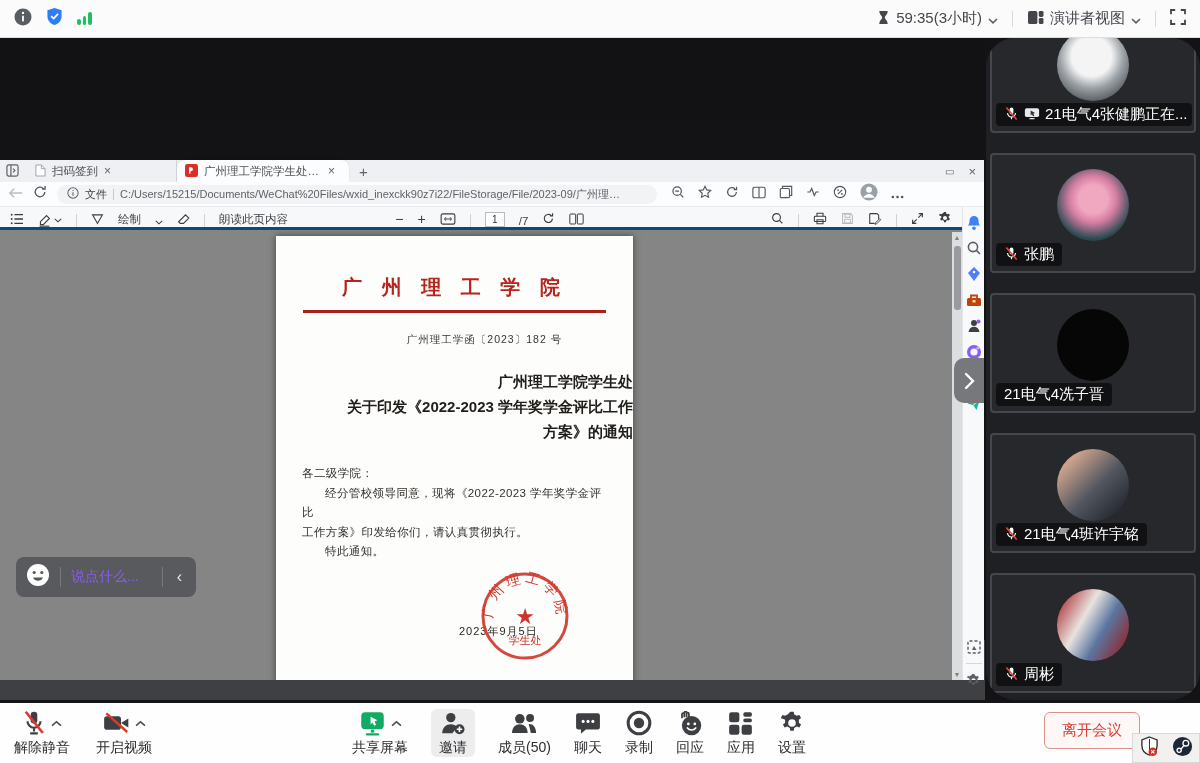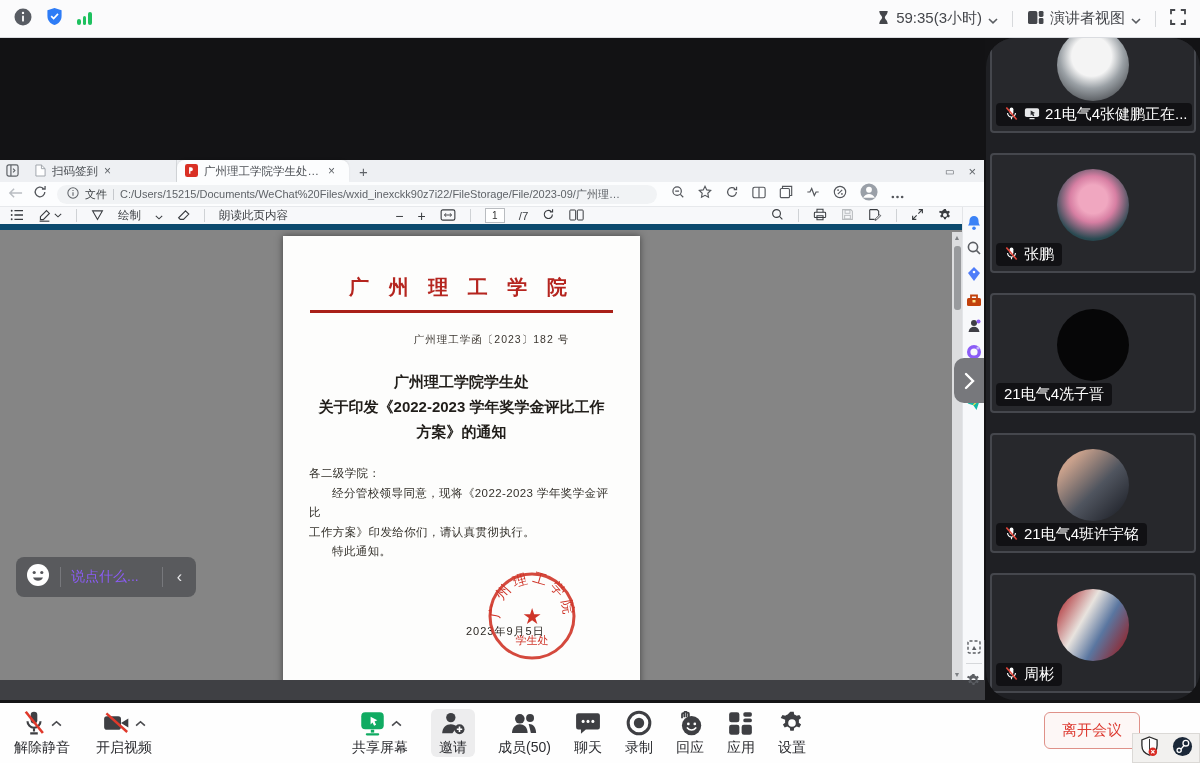--- a/index.html
+++ b/index.html
@@ -30,41 +30,41 @@
   .tab .t-title{white-space:nowrap;overflow:hidden;text-overflow:ellipsis;max-width:118px;}
   .tab .t-close{color:#5f6368;font-size:12px;cursor:pointer;}
   .newtab{margin-left:10px;color:#5f6368;font-size:15px;cursor:pointer;}
   .winctl{position:absolute;right:8px;top:0;height:22px;display:flex;align-items:center;gap:14px;color:#5f6368;}
   .addrbar{position:relative;height:25px;background:#fcfdfe;display:flex;align-items:center;padding:0 8px;gap:10px;border-bottom:1px solid #e7e9ec;}
   .urlpill{display:flex;align-items:center;gap:6px;background:#f1f3f5;border-radius:12px;height:19px;padding:0 10px;flex:0 0 600px;font-size:11px;color:#5f6368;overflow:hidden;}
   .urlpill .scheme{color:#3c4043;}
   .urlpill .pdiv{width:1px;height:11px;background:#c6c9cd;}
   .urltext{white-space:nowrap;overflow:hidden;text-overflow:ellipsis;max-width:505px;}
   .abar-icons{display:flex;align-items:center;gap:13px;margin-left:4px;}
-  .pdfbar{position:relative;height:23px;background:#f7f8fa;border-bottom:6px solid #0c4a6e;display:flex;align-items:center;gap:14px;padding:0 10px;font-size:11.5px;color:#3a3d41;width:962px;}
+  .pdfbar{position:relative;height:23px;background:#f7f8fa;border-bottom:3px solid #0c4a6e;display:flex;align-items:flex-end;gap:14px;padding:0 10px;font-size:11.5px;color:#3a3d41;width:962px;}
   .pdiv2{width:1px;height:13px;background:#cfd2d5;}
   .pagebox{width:20px;height:15px;border:1px solid #b9bcc0;background:#fff;font-size:10px;display:flex;align-items:center;justify-content:center;color:#333;}
   .pdf-spacer{flex:1;}
   .pdfview{position:absolute;left:0;top:70px;width:962px;height:450px;background:#858585;overflow:hidden;}
 
   
   .estrip{position:absolute;right:0;top:47px;bottom:0;width:22px;background:#f8f9fb;border-left:1px solid #e3e5e8;z-index:5;}
   .estrip .eico{position:absolute;left:3px;width:16px;height:16px;}
   .estrip .ediv{position:absolute;left:3px;width:16px;height:1px;background:#d6d8db;}
   
   .pscroll{position:absolute;right:22px;top:72px;bottom:0;width:10px;background:#dcdddf;z-index:4;}
   .pscroll .thumb{position:absolute;left:1.5px;top:14px;width:7px;height:64px;background:#989a9d;border-radius:3px;}
   .sarrow{position:absolute;left:0;width:10px;font-size:7px;color:#7e8184;text-align:center;}
 
   
-  .page{position:absolute;left:283px;top:6px;width:357px;height:488px;background:#fdfdfc;box-shadow:0 0 7px rgba(0,0,0,.5);font-family:"Liberation Serif",serif;}
+  .page{position:absolute;left:276px;top:6px;width:357px;height:488px;background:#fdfdfc;box-shadow:0 0 7px rgba(0,0,0,.5);font-family:"Liberation Serif",serif;}
   .doc-org{margin-top:38px;text-align:center;color:#b5251f;font-weight:bold;font-size:20px;letter-spacing:7px;}
   .doc-rule{margin:9px auto 0;width:303px;height:3px;background:#a92018;}
   .doc-num{margin-top:20px;text-align:center;padding-left:60px;font-size:10.5px;color:#3a352f;letter-spacing:1px;}
-  .doc-title{margin-top:22px;text-align:center;font-size:15px;font-weight:bold;color:#211e1a;line-height:25px;}
+  .doc-title{margin-top:22px;text-align:right;font-size:15px;font-weight:bold;color:#211e1a;line-height:25px;}
   .doc-body{margin:20px 26px 0;font-size:11.5px;color:#33302a;line-height:19.5px;letter-spacing:.4px;}
   .indent{text-indent:2em;}
   .seal{position:absolute;left:203px;top:334px;z-index:2;}
   .doc-date{position:absolute;left:183px;top:388px;z-index:1;font-size:11px;color:#2b2722;letter-spacing:1px;}
 
   
   .chatov{position:absolute;left:16px;top:519px;width:180px;height:40px;background:rgba(84,85,89,.9);border-radius:8px;display:flex;align-items:center;gap:10px;padding:0 10px;z-index:20;}
   .chatov .cdiv{width:1px;height:20px;background:#77787c;}
   .chatov .ph{color:#8b5cf6;font-size:14px;flex:1;}
   .chatov .cl{color:#e8e8ea;font-size:16px;cursor:pointer;padding:0 4px;}

